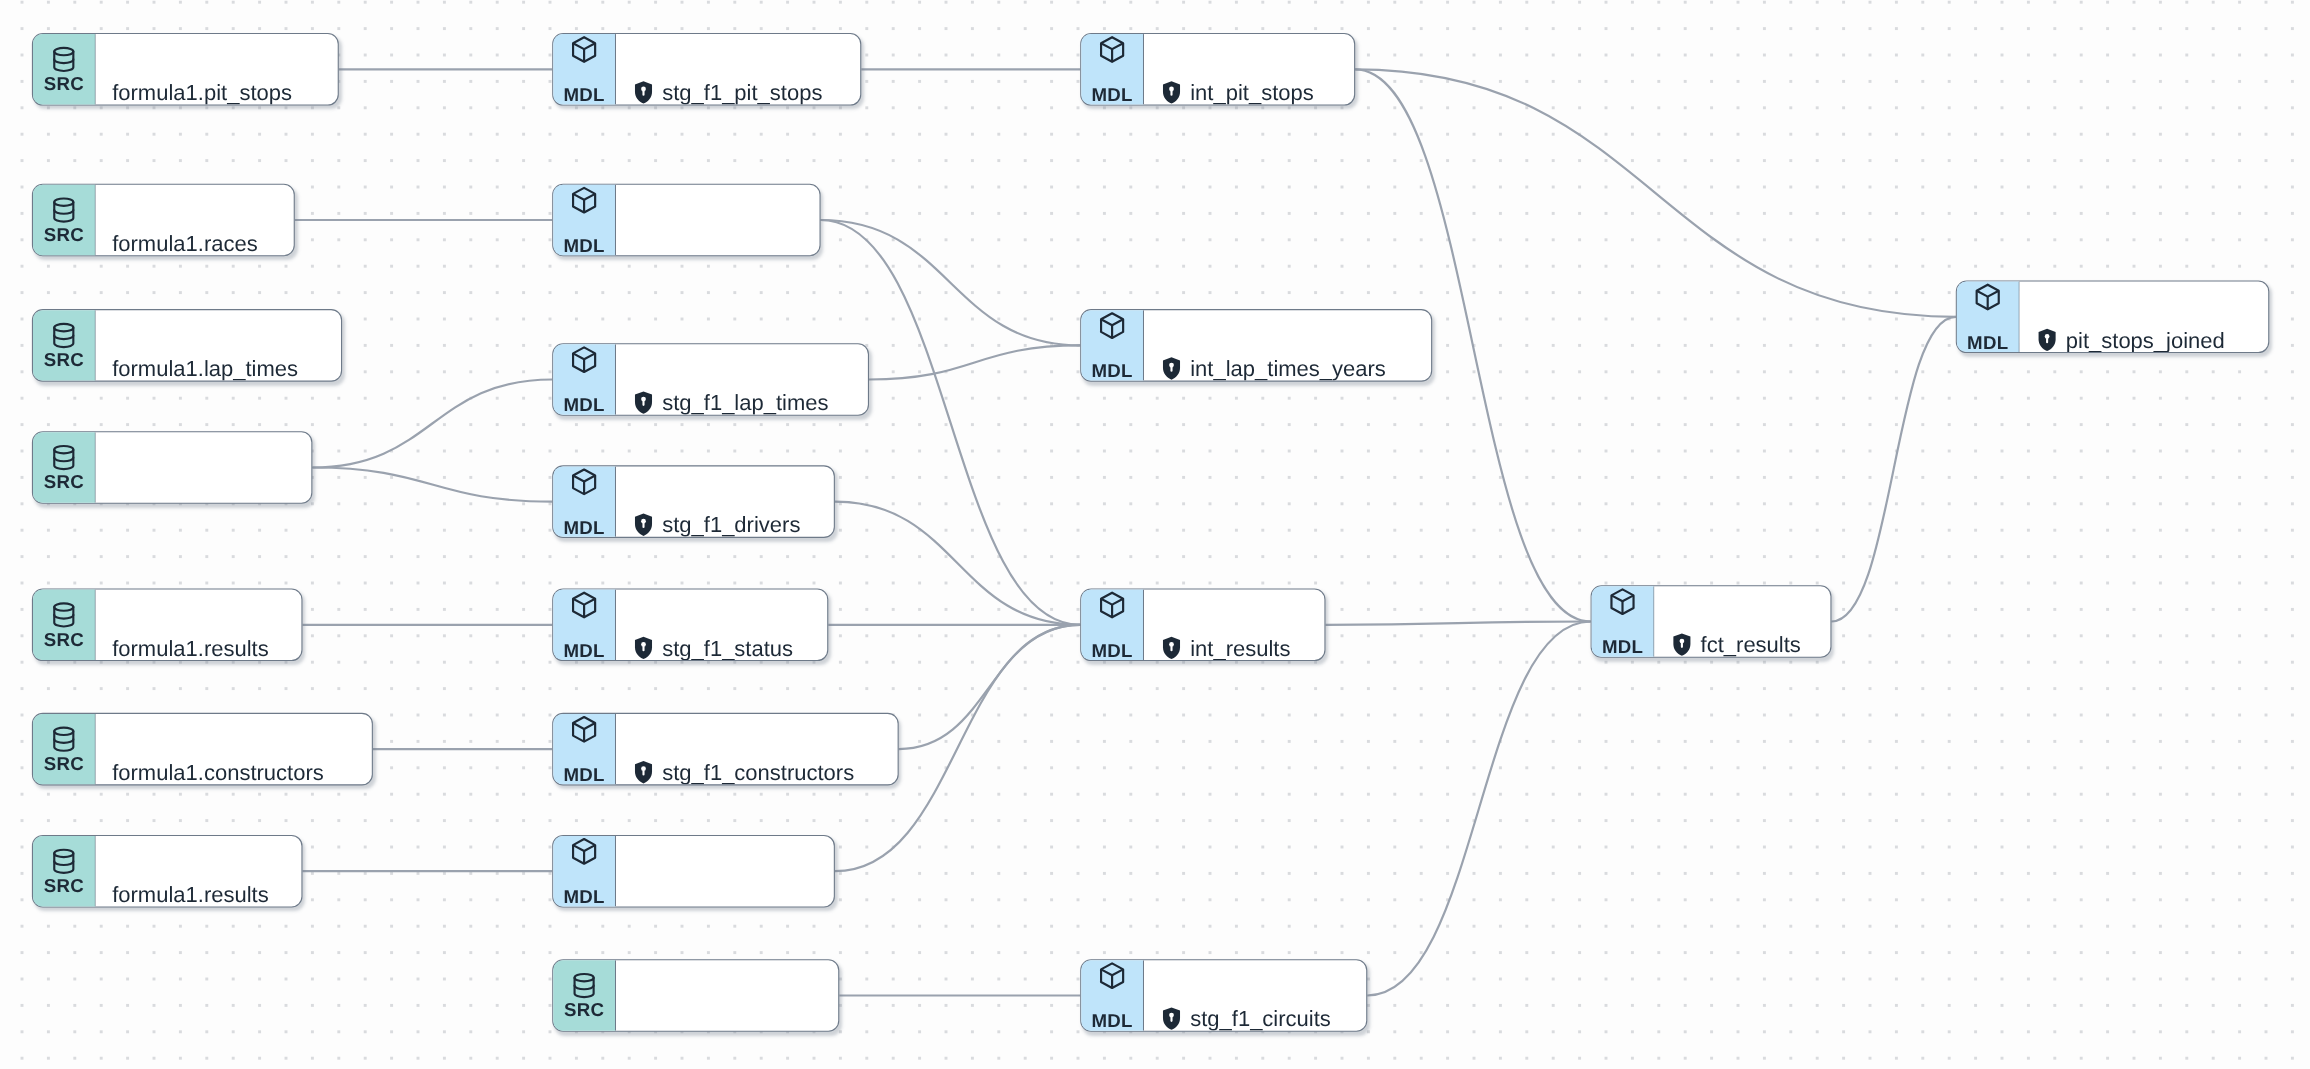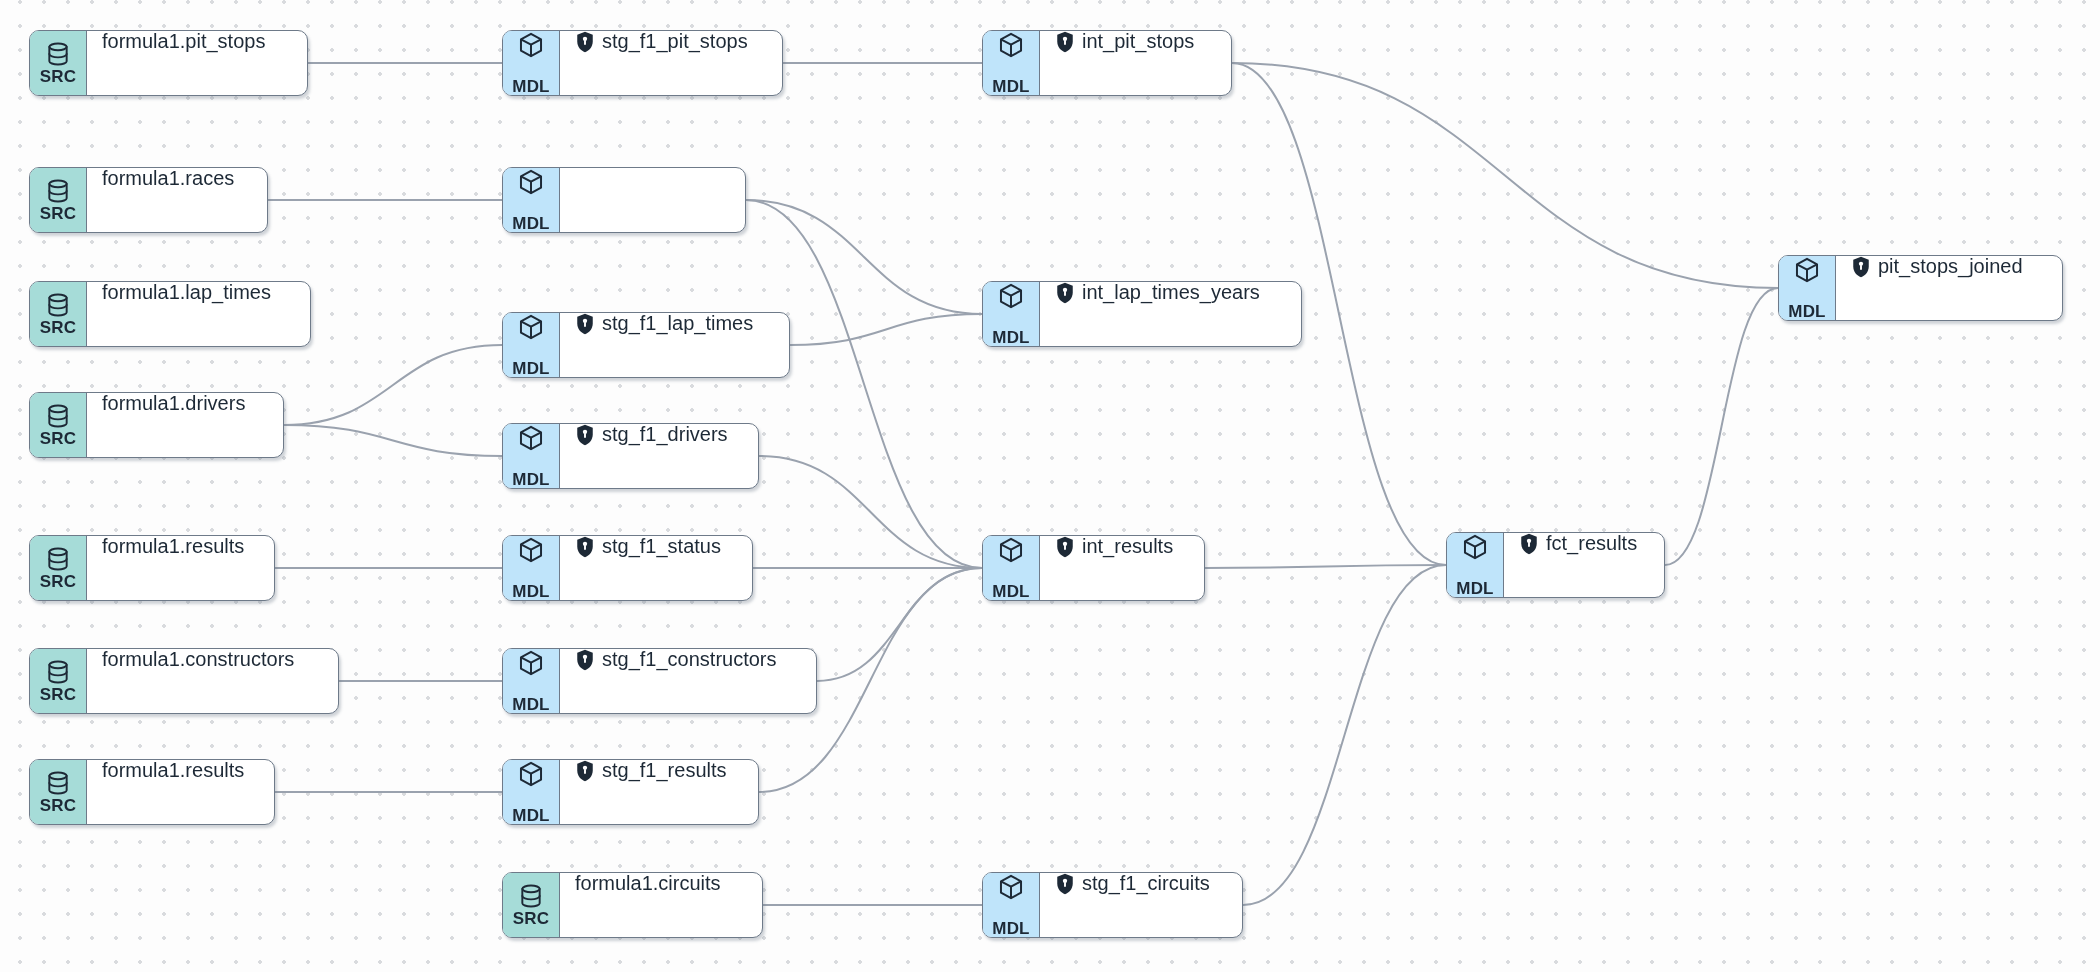--- a/index.html
+++ b/index.html
@@ -33,21 +33,21 @@
     border-right:1.5px solid var(--border,#6e7a89);
     border-radius:8.5px 0 0 8.5px;
     display:flex;flex-direction:column;align-items:center;justify-content:center;
     gap:0px;
   }
   .node.source .badge{background:var(--src,#a6dcd8);}
   .node.model  .badge{background:var(--mdl,#bfe4fa);justify-content:space-between;}
   .badge .btext{font-size:17px;font-weight:700;letter-spacing:.2px;line-height:1;margin-top:1px;}
   .badge .bicon{display:flex;line-height:0;}
   .content{
-    display:flex;align-items:flex-start;
+    display:flex;align-items:flex-end;
     padding:0 10px 0 15px;gap:7px;
     font-size:20px;white-space:nowrap;overflow:hidden;
   }
   .content .sicon{display:flex;line-height:0;flex:0 0 auto;}
   .content .label{line-height:1;}
 </style>
 </head>
 <body>
 
 <div class="canvas" style="--bg: #fdfdfd; --dot: #d9dbde; --edge: #9aa2ae; --border: #6e7a89; --nodebg: #ffffff; --text: #1d2936; --src: #a6dcd8; --mdl: #bfe4fa;">
@@ -246,23 +246,20 @@
         <div class="badge">
           <span class="bicon">
             <svg viewBox="0 0 24 24" width="26" height="26" fill="none" stroke="currentColor" stroke-width="1.8" stroke-linecap="round">
               <ellipse cx="12" cy="5.4" rx="8" ry="3.1"></ellipse>
               <path d="M4 5.4v13.2c0 1.7 3.6 3.1 8 3.1s8-1.4 8-3.1V5.4"></path>
               <path d="M4 12c0 1.7 3.6 3.1 8 3.1s8-1.4 8-3.1"></path>
             </svg>
           </span>
           <span class="btext">SRC</span>
         </div>
-        <div class="content">
-          <span class="label">formula1.drivers</span>
-        </div>
       </div>
       <div class="node model" style="left: 502px; top: 423px; width: 257px;">
         <div class="badge">
           <span class="bicon">
             <svg viewBox="0 0 24 24" width="28" height="28" fill="none" stroke="currentColor" stroke-width="1.7" stroke-linejoin="round">
               <path d="M12 2.4l8.6 4.7v9.8L12 21.6l-8.6-4.7V7.1z"></path>
               <path d="M3.4 7.1L12 11.7l8.6-4.6"></path>
               <path d="M12 11.7v9.9"></path>
             </svg>
           </span>
@@ -416,44 +413,31 @@
         <div class="badge">
           <span class="bicon">
             <svg viewBox="0 0 24 24" width="28" height="28" fill="none" stroke="currentColor" stroke-width="1.7" stroke-linejoin="round">
               <path d="M12 2.4l8.6 4.7v9.8L12 21.6l-8.6-4.7V7.1z"></path>
               <path d="M3.4 7.1L12 11.7l8.6-4.6"></path>
               <path d="M12 11.7v9.9"></path>
             </svg>
           </span>
           <span class="btext">MDL</span>
         </div>
-        <div class="content">
-          <span class="sicon">
-            <svg viewBox="0 0 24 26" width="20" height="22">
-              <path fill="currentColor" d="M12 .8l9.3 3.5v8c0 6.2-4 10.8-9.3 12.9C6.7 23.1 2.7 18.5 2.7 12.3v-8z"></path>
-              <circle cx="12" cy="9.2" r="2.6" fill="#ffffff"></circle>
-              <rect x="10.85" y="10.6" width="2.3" height="6.0" rx="1.15" fill="#ffffff"></rect>
-            </svg>
-          </span>
-          <span class="label">stg_f1_results</span>
-        </div>
       </div>
       <div class="node source" style="left: 502px; top: 872px; width: 261px;">
         <div class="badge">
           <span class="bicon">
             <svg viewBox="0 0 24 24" width="26" height="26" fill="none" stroke="currentColor" stroke-width="1.8" stroke-linecap="round">
               <ellipse cx="12" cy="5.4" rx="8" ry="3.1"></ellipse>
               <path d="M4 5.4v13.2c0 1.7 3.6 3.1 8 3.1s8-1.4 8-3.1V5.4"></path>
               <path d="M4 12c0 1.7 3.6 3.1 8 3.1s8-1.4 8-3.1"></path>
             </svg>
           </span>
           <span class="btext">SRC</span>
-        </div>
-        <div class="content">
-          <span class="label">formula1.circuits</span>
         </div>
       </div>
       <div class="node model" style="left: 982px; top: 872px; width: 261px;">
         <div class="badge">
           <span class="bicon">
             <svg viewBox="0 0 24 24" width="28" height="28" fill="none" stroke="currentColor" stroke-width="1.7" stroke-linejoin="round">
               <path d="M12 2.4l8.6 4.7v9.8L12 21.6l-8.6-4.7V7.1z"></path>
               <path d="M3.4 7.1L12 11.7l8.6-4.6"></path>
               <path d="M12 11.7v9.9"></path>
             </svg>

